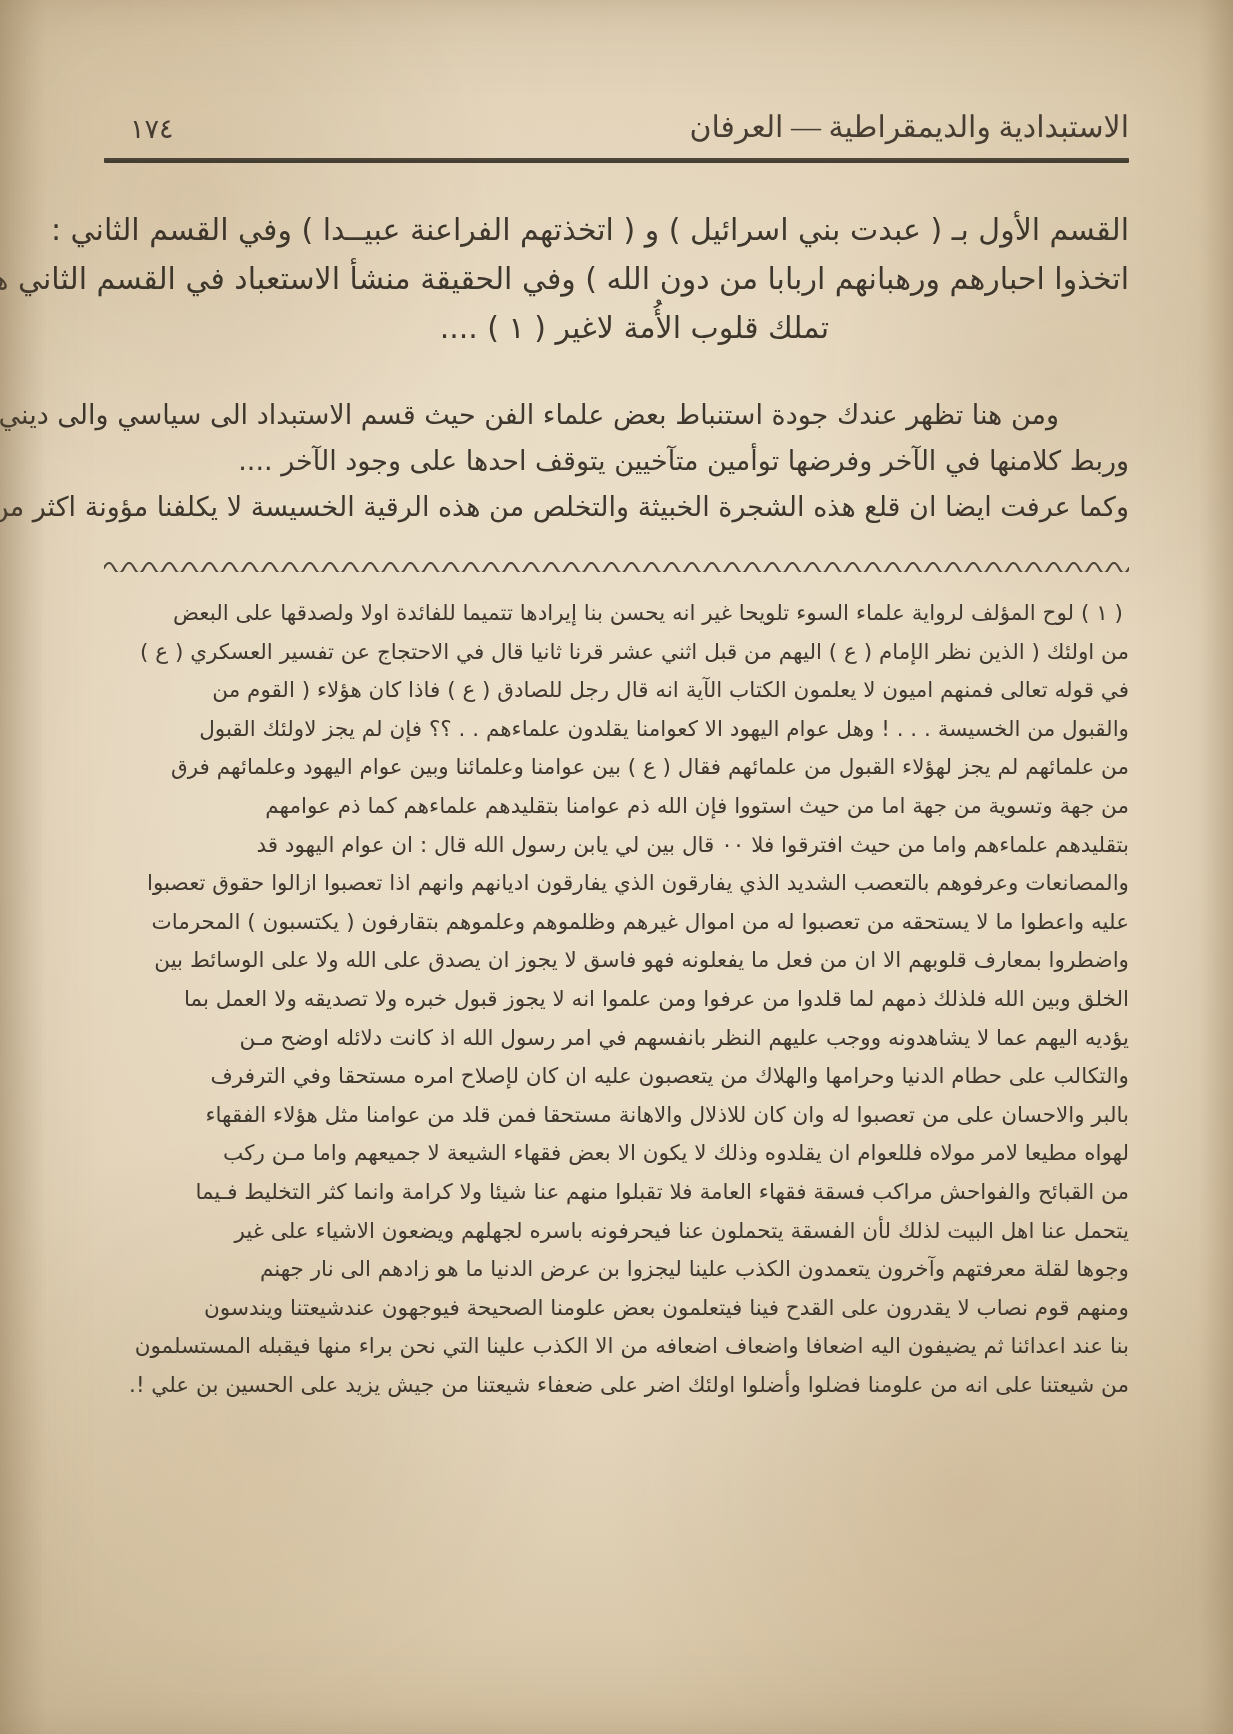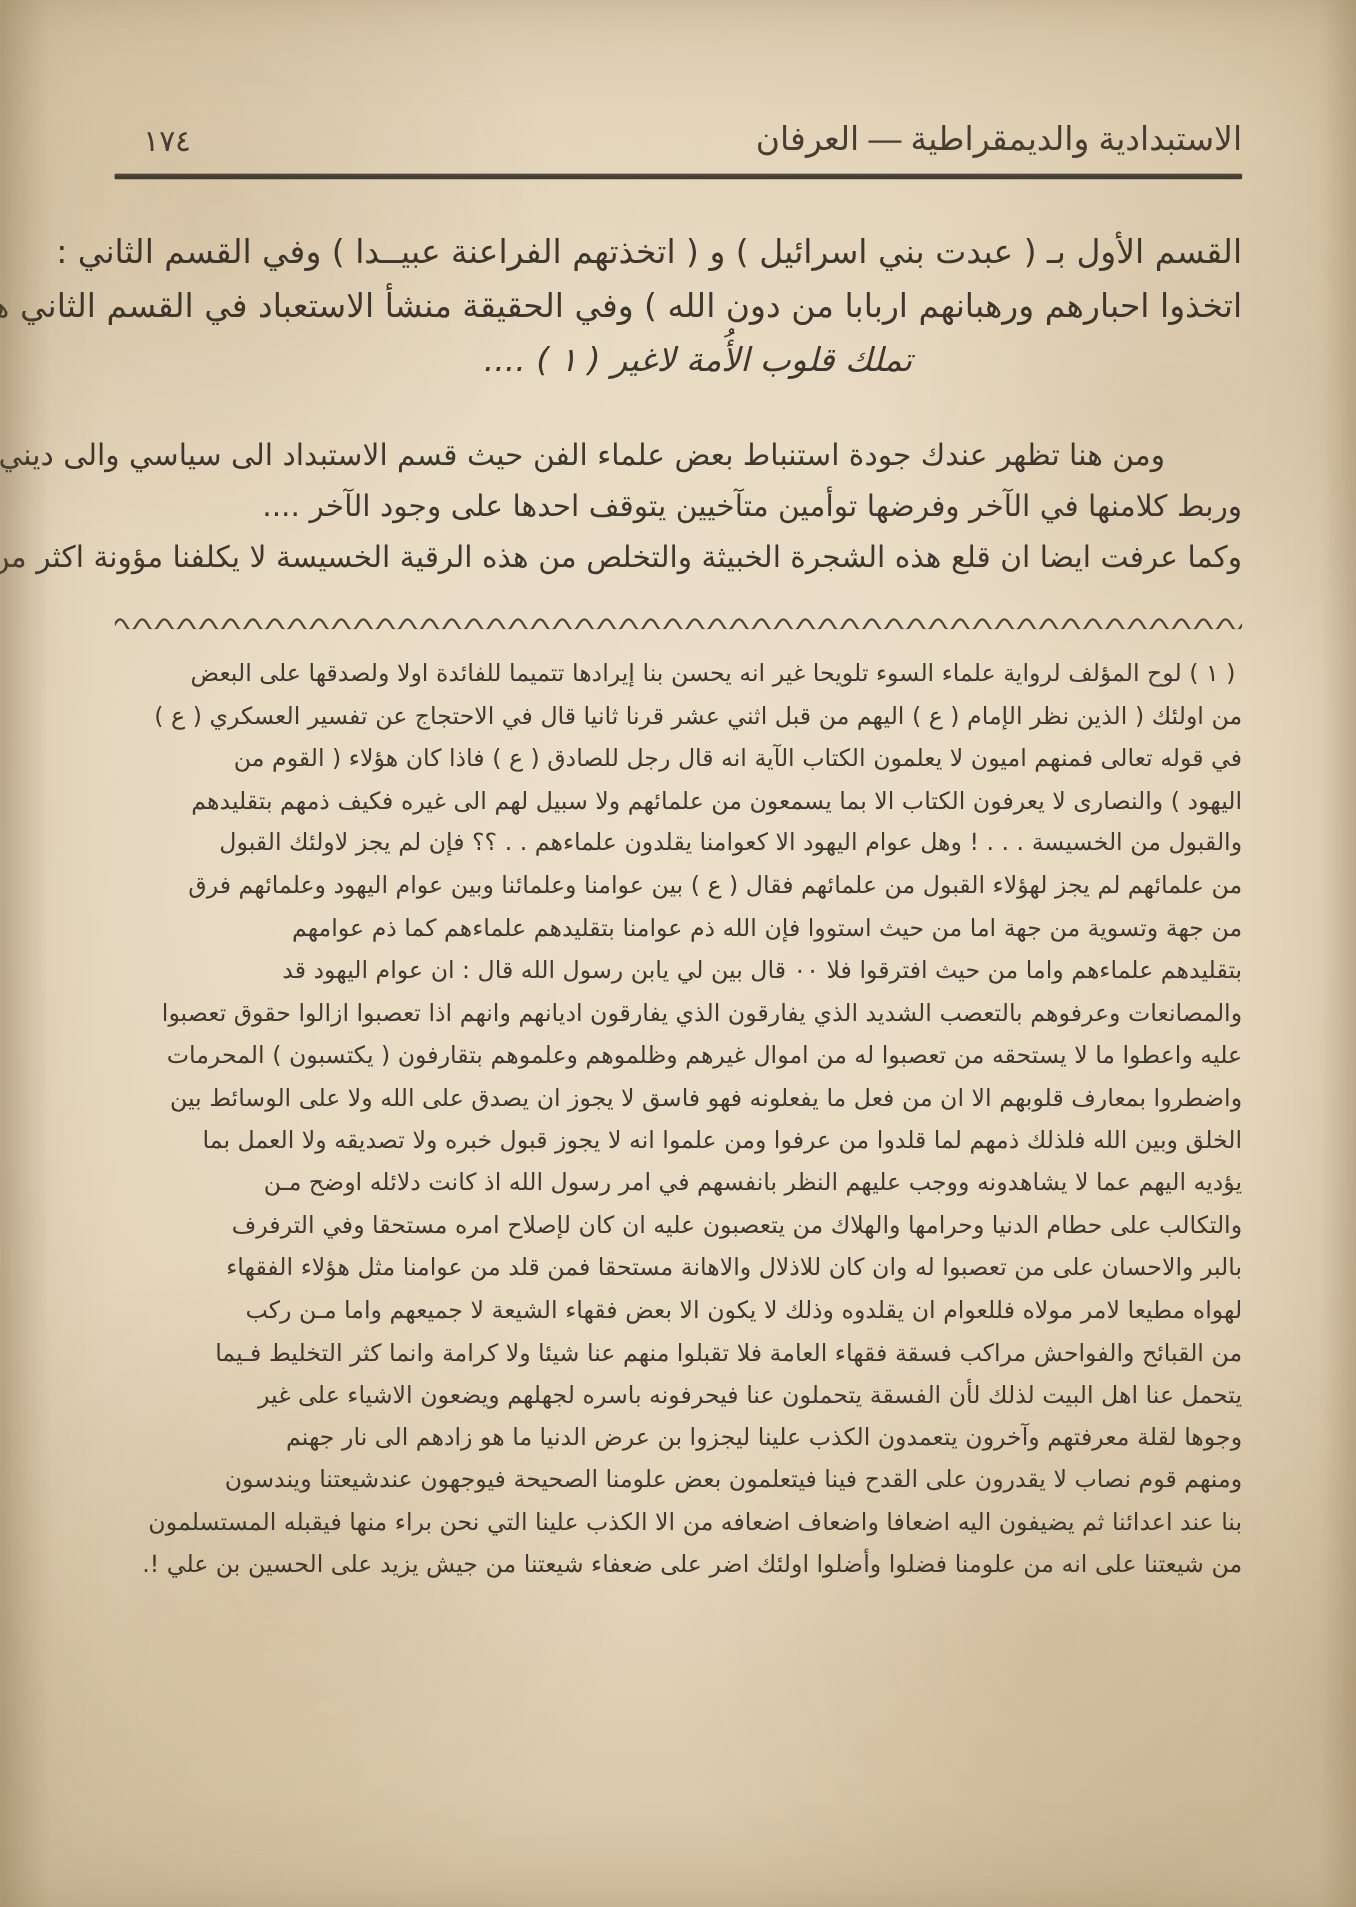--- a/index.html
+++ b/index.html
@@ -79,21 +79,21 @@
   
   .head-row {
     position: relative;
     height: 72px;
     margin-top: 76px;
     display: flex;
     align-items: flex-end;
     justify-content: space-between;
   }
   .running-title {
-    font-family: Liberation Sans, sans-serif;
+    font-family: Liberation Serif, serif;
     font-size: 30px;
     color: #3a3128;
     letter-spacing: 0px;
     white-space: nowrap;
     padding-left: 120px;
     transform: translateY(-4px);
     opacity: .92;
   }
   .folio {
     font-family: "DejaVu Sans", sans-serif;
@@ -127,21 +127,21 @@
   }
   .body-line {
     font-family: "DejaVu Sans", sans-serif;
     font-size: 30px;
     line-height: 49px;
     color: #322b22;
     white-space: nowrap;
     opacity: .93;
   }
   .body-line.indent { padding-right: 70px; }
-  .body-line.center-pad { padding-right: 300px; font-style: italic; }
+  .body-line.center-pad { padding-right: 300px; }
 
   .para-gap { height: 40px; }
 
   .body-line.compact {
     font-size: 27px;
     line-height: 46px;
     letter-spacing: -0.4px;
   }
 
   
@@ -215,21 +215,20 @@
                  T820,12 T830,12 T840,12 T850,12 T860,12 T870,12 T880,12 T890,12 T900,12
                  T910,12 T920,12 T930,12 T940,12 T950,12 T960,12 T970,12 T980,12 T990,12
                  T1000,12 T1010,12 T1020,12" fill="none" stroke="#332c22" stroke-width="2.1" stroke-linecap="round"></path>
       </svg>
     </div>
 
     <div class="footnote">
       <div class="fn-line first">( ١ )  لوح المؤلف لرواية علماء السوء تلويحا غير انه يحسن بنا إيرادها تتميما للفائدة اولا ولصدقها على البعض</div>
       <div class="fn-line">من اولئك ( الذين نظر الإمام ( ع ) اليهم من قبل اثني عشر قرنا ثانيا قال في الاحتجاج عن تفسير العسكري ( ع )</div>
       <div class="fn-line">في قوله تعالى فمنهم اميون لا يعلمون الكتاب الآية  انه قال رجل للصادق ( ع ) فاذا كان هؤلاء ( القوم من</div>
-      <div class="fn-line">اليهود ) والنصارى لا يعرفون الكتاب الا بما يسمعون من علمائهم ولا سبيل لهم الى غيره فكيف ذمهم بتقليدهم</div>
       <div class="fn-line">والقبول من الخسيسة . . . ! وهل عوام اليهود الا كعوامنا يقلدون علماءهم . . ؟؟ فإن لم يجز لاولئك القبول</div>
       <div class="fn-line">من علمائهم لم يجز لهؤلاء القبول من علمائهم فقال ( ع ) بين عوامنا وعلمائنا وبين عوام اليهود وعلمائهم فرق</div>
       <div class="fn-line">من جهة وتسوية من جهة اما من حيث استووا فإن الله ذم عوامنا بتقليدهم علماءهم كما ذم عوامهم</div>
       <div class="fn-line">بتقليدهم علماءهم واما من حيث افترقوا فلا ٠٠ قال بين لي يابن رسول الله قال : ان عوام اليهود قد</div>
       <div class="fn-line">والمصانعات وعرفوهم بالتعصب الشديد الذي يفارقون الذي يفارقون اديانهم وانهم اذا تعصبوا ازالوا حقوق تعصبوا</div>
       <div class="fn-line">عليه واعطوا ما لا يستحقه من تعصبوا له من اموال غيرهم وظلموهم وعلموهم بتقارفون ( يكتسبون ) المحرمات</div>
       <div class="fn-line">واضطروا بمعارف قلوبهم الا ان من فعل ما يفعلونه فهو فاسق لا يجوز ان يصدق على الله ولا على الوسائط بين</div>
       <div class="fn-line">الخلق وبين الله فلذلك ذمهم لما قلدوا من عرفوا ومن علموا انه لا يجوز قبول خبره ولا تصديقه ولا العمل بما</div>
       <div class="fn-line">يؤديه اليهم عما لا يشاهدونه ووجب عليهم النظر بانفسهم في امر رسول الله اذ كانت دلائله اوضح مـن</div>
       <div class="fn-line">والتكالب على حطام الدنيا وحرامها والهلاك من يتعصبون عليه ان كان لإصلاح امره مستحقا وفي الترفرف</div>

